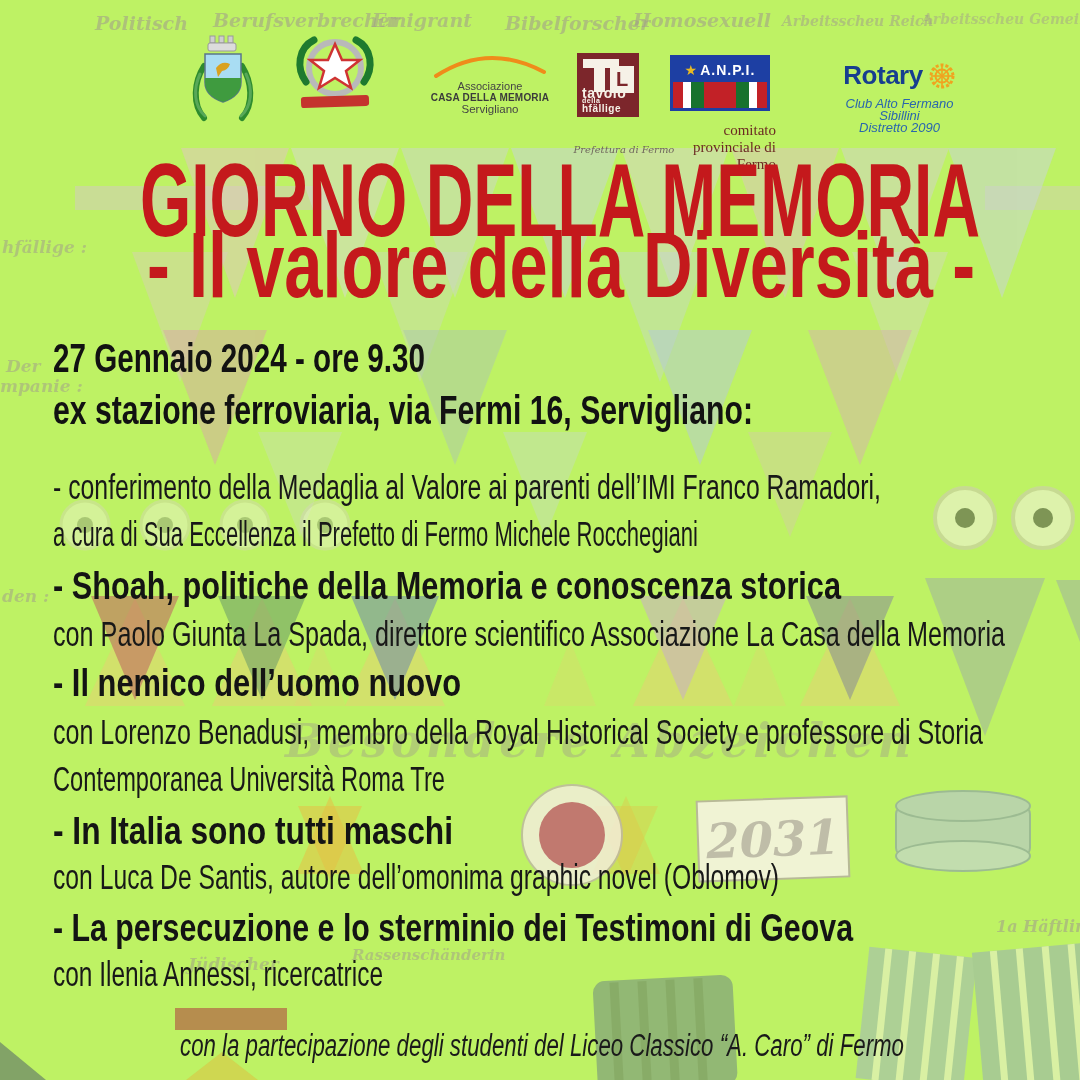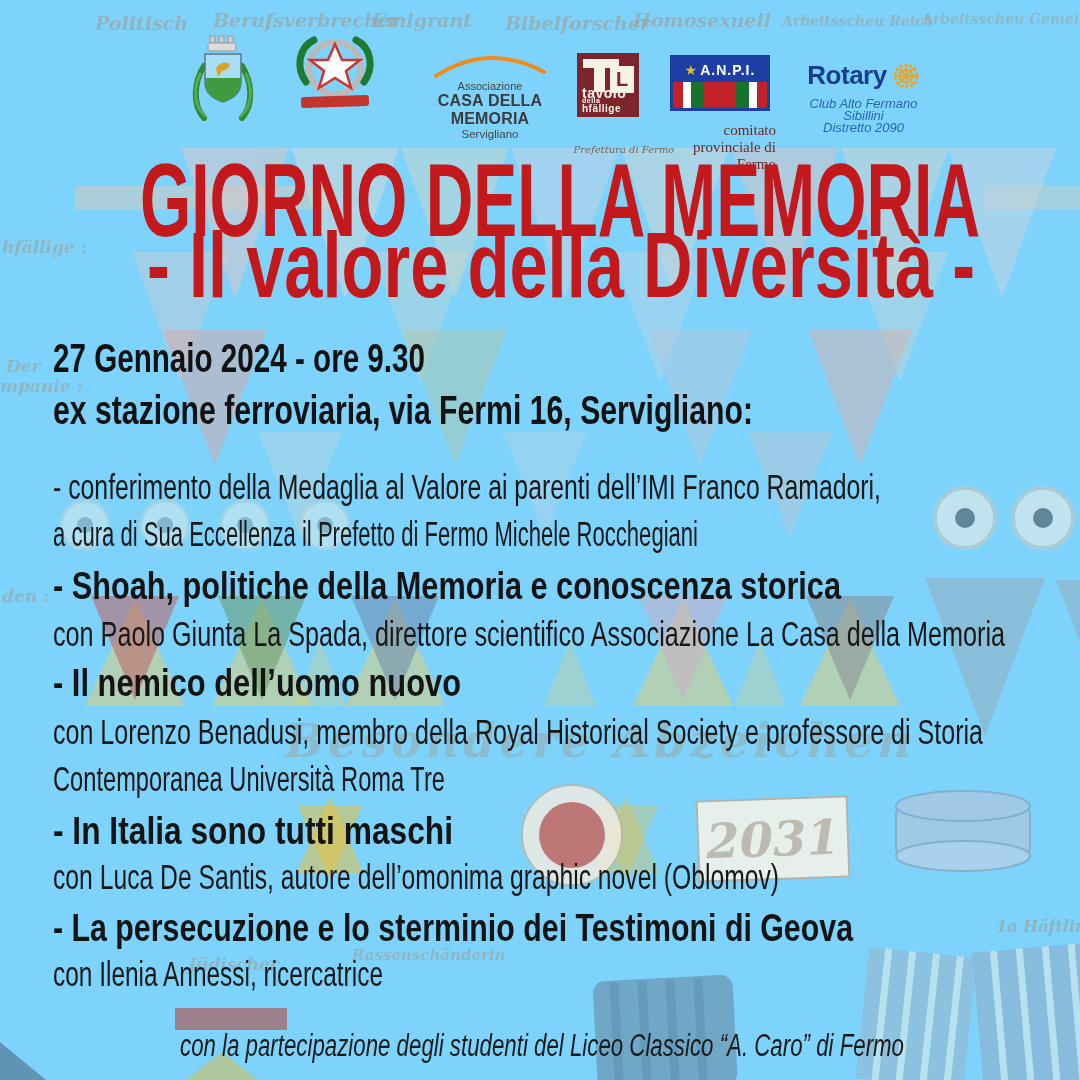--- a/index.html
+++ b/index.html
@@ -1,53 +1,53 @@
 <!DOCTYPE html>
 <html><head>
 <meta charset="utf-8">
 <style>
   html,body{margin:0;padding:0;background:#888;}
   .poster{
     position:relative;width:1080px;height:1080px;overflow:hidden;
-    background:#7dd3fc;
+    background:#bef264;
     font-family:"Liberation Sans", sans-serif;
   }
   svg{display:block;}
   .layer{position:absolute;left:0;top:0;width:1080px;height:1080px;}
   
   .frk{font-family:"DejaVu Serif", serif;font-weight:bold;font-style:italic;fill:#a09a8c;}
   
   .logo{position:absolute;}
   .pref-caption{
     position:absolute;left:276px;top:112px;width:120px;text-align:center;
     font-family:"DejaVu Serif", serif;font-style:italic;font-size:10px;color:#6f665c;
   }
   .casa{left:420px;top:50px;width:140px;text-align:center;color:#454545;}
   .casa-l1{font-size:11px;margin-top:2px;}
-  .casa-l2{font-size:16px;font-weight:bold;letter-spacing:.2px;color:#3b3b3b;}
+  .casa-l2{font-size:10px;font-weight:bold;letter-spacing:.2px;color:#3b3b3b;}
   .casa-l3{font-size:11.5px;}
   .tavolo{left:577px;top:53px;width:62px;height:64px;background:#7c262b;}
   .tv-bar{position:absolute;left:6px;top:6px;width:36px;height:9px;background:#f6f1e7;}
   .tv-stem{position:absolute;left:17px;top:15px;width:11px;height:24px;background:#f6f1e7;}
   .tv-sq{position:absolute;left:33px;top:13px;width:24px;height:27px;background:#f6f1e7;
          color:#7c262b;font-weight:bold;font-size:20px;line-height:27px;text-align:center;}
   .tv-words{position:absolute;left:5px;bottom:4px;color:#f6f1e7;font-weight:bold;
             line-height:8px;letter-spacing:.5px;}
   .tv-w1{font-size:14px;} .tv-w2{font-size:7px;} .tv-w3{font-size:10px;}
   .anpi{left:670px;top:55px;width:100px;}
   .anpi-box{width:100px;height:56px;border:3px solid #1d3fa3;box-sizing:border-box;background:#1d3fa3;}
   .anpi-top{height:24px;display:flex;align-items:center;justify-content:center;gap:3px;background:#1d3fa3;}
   .anpi-star{color:#e8b923;font-size:14px;line-height:14px;}
   .anpi-name{color:#fff;font-weight:bold;font-size:14px;letter-spacing:1px;}
   .anpi-stripes{height:26px;background:linear-gradient(90deg,
       #c22127 0 11%, #ffffff 11% 19%, #17722e 19% 33%, #c22127 33% 67%,
       #17722e 67% 81%, #ffffff 81% 89%, #c22127 89% 100%);}
   .anpi-caption{margin-top:11px;width:112px;margin-left:-6px;text-align:right;
       font-family:"Liberation Serif", serif;font-size:15px;color:#6b2a22;}
-  .rotary{left:796px;top:60px;width:135px;text-align:center;}
+  .rotary{left:832px;top:60px;width:135px;text-align:center;}
   .rotary-row{display:flex;align-items:center;justify-content:center;gap:5px;}
   .rotary-word{color:#173e8f;font-weight:bold;font-size:26px;letter-spacing:-.5px;}
   .rotary-caption{margin-top:7px;font-size:13px;line-height:12px;color:#2a66ad;font-style:italic;}
   
   .t-title{font-weight:bold;fill:#c4191c;font-size:103px;}
   .t-sub{font-weight:bold;fill:#c4191c;font-size:92px;}
   .t-big{font-weight:bold;fill:#121212;font-size:41px;}
   .t-bold{font-weight:bold;fill:#141414;font-size:38px;}
   .t-reg{fill:#181818;font-size:35px;}
   .t-foot{font-style:italic;fill:#1a1a1a;font-size:31px;}

